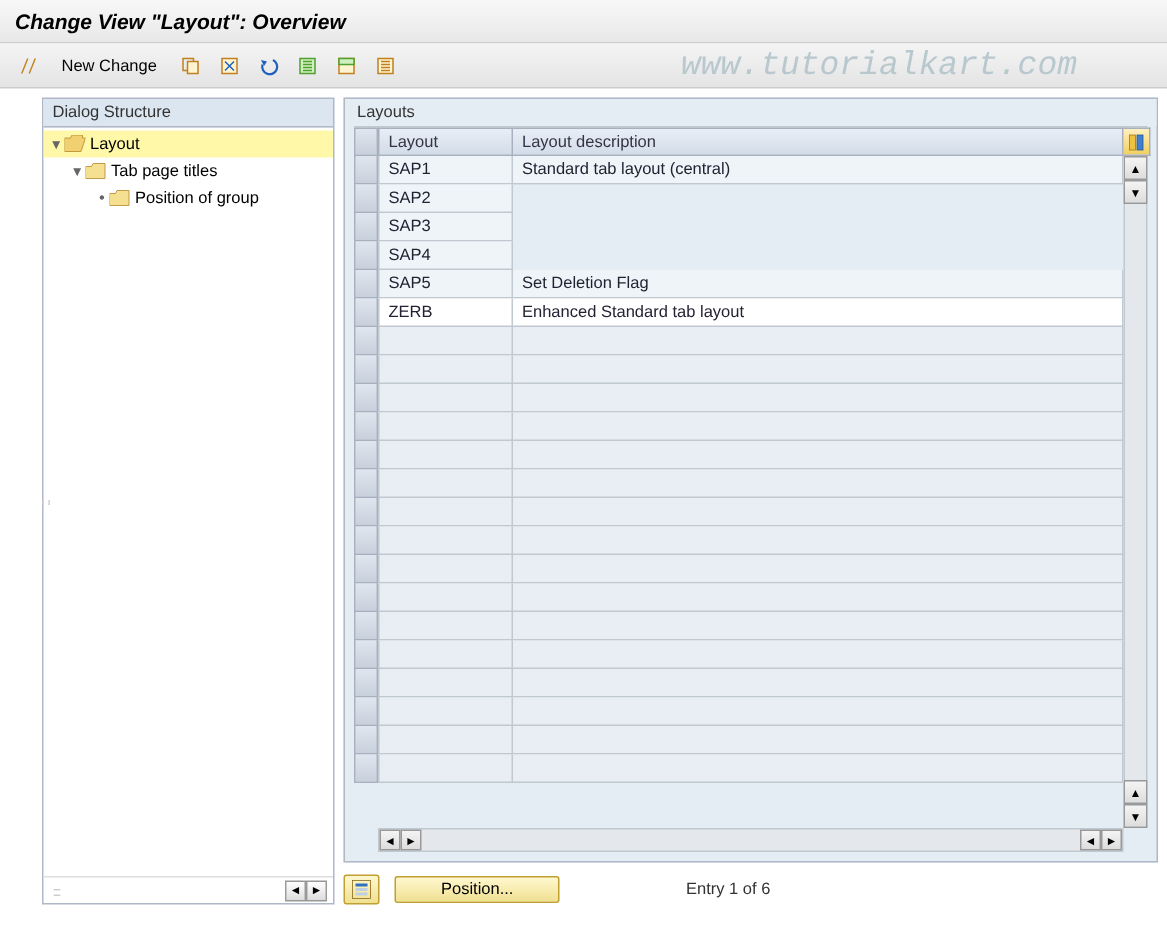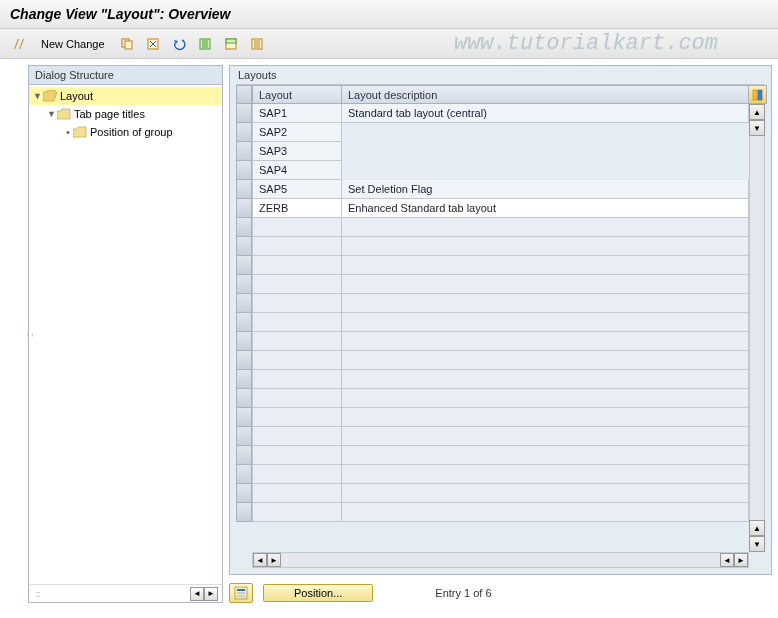--- a/index.html
+++ b/index.html
@@ -61,21 +61,21 @@
     .vscroll-track { flex: 1; background: #e4e8ec; border-left: 1px solid #c0c8d0; border-right: 1px solid #c0c8d0; }
     .grid-hscroll { height: 16px; display: flex; margin: 0 6px 6px 6px; }
     .hscroll-spacer { width: 16px; }
     .hscroll-track { flex: 1; background: #e4e8ec; border: 1px solid #c0c8d0; display:flex; align-items:center; }
     .hscroll-btn { width: 14px; height: 14px; background: linear-gradient(#f4f4f4, #ddd); border: 1px solid #999; display:inline-flex; align-items:center; justify-content:center; font-size:8px; cursor:pointer; }
 
     
     .footer { display: flex; align-items: center; gap: 10px; padding: 8px 0 0 0; }
     .pos-icon-btn { width: 24px; height: 20px; background: linear-gradient(#fff8d0, #f0e090); border: 1px solid #c0a030; border-radius: 2px; display:inline-flex; align-items:center; justify-content:center; cursor:pointer; }
     .position-btn { background: linear-gradient(#fff8d0, #f0e090); border: 1px solid #c0a030; border-radius: 2px; padding: 2px 30px; font-size: 11px; cursor: pointer; }
-    .entry-count { font-size: 11px; color: #333; margin-left: 52px; }
+    .entry-count { font-size: 11px; color: #333; margin-left: 74px; }
   </style>
 </head>
 <body>
 
 <div class="title-bar">Change View "Layout": Overview</div>
 
 <div class="toolbar">
   <span class="toolbar-btn">
     <svg width="14" height="14" viewBox="0 0 14 14">
         <path d="M2 12 L6 2 L7 2 L3 12 Z M7 12 L11 2 L12 2 L8 12 Z" fill="#c08020"></path>

